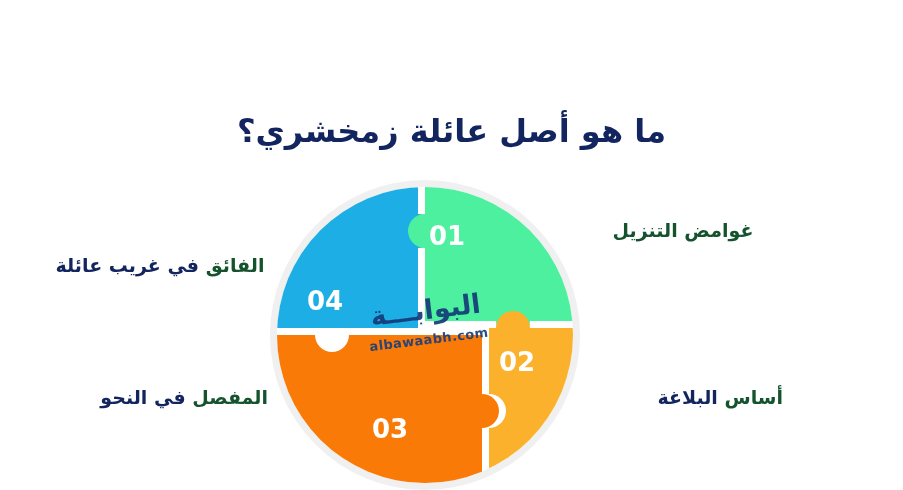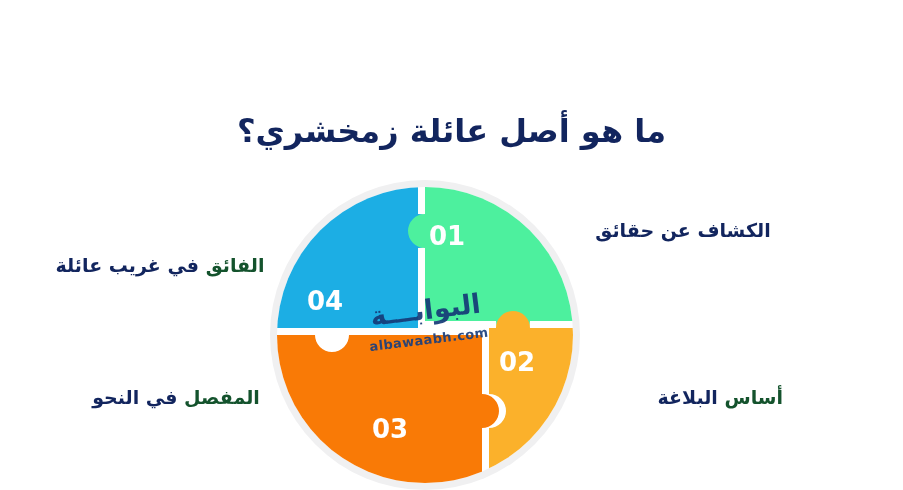--- a/index.html
+++ b/index.html
@@ -111,24 +111,23 @@
     width: 200px;
     text-align: center;
   }
   #label-02 {
     left: 583px;
     top: 384px;
     width: 200px;
     text-align: right;
   }
   #label-03 {
-    left: 76px;
+    left: 68px;
     top: 384px;
     width: 200px;
-    text-align: center;
   }
   #label-04 {
     left: 45px;
     top: 252px;
     width: 230px;
     text-align: center;
   }
   .label-line { display: block; }
 </style>
 </head>
@@ -197,21 +196,21 @@
     <text class="piece-number" x="57" y="124">04</text>
   </svg>
 </div>
 
 <div id="watermark">
   <div class="wm-main">البوابـــة</div>
   <div class="wm-sub">albawaabh.com</div>
 </div>
 
 <div class="label" id="label-01">
-  <span class="label-line navy">الكشاف عن حقائق</span>
+  <span class="label-line red">غوامض التنزيل</span>
 </div>
 
 <div class="label" id="label-02">
   <span class="red">أساس</span>
   <span class="navy">البلاغة</span>
 </div>
 
 <div class="label" id="label-03">
   <span class="red">المفصل</span>
   <span class="navy">في النحو</span>

